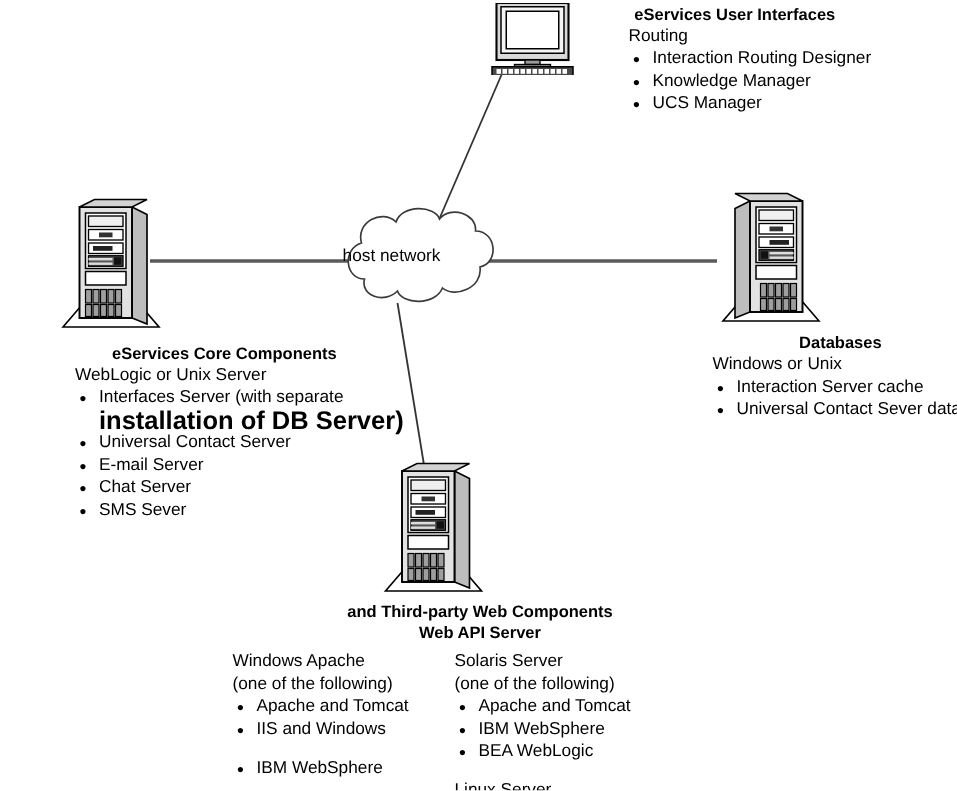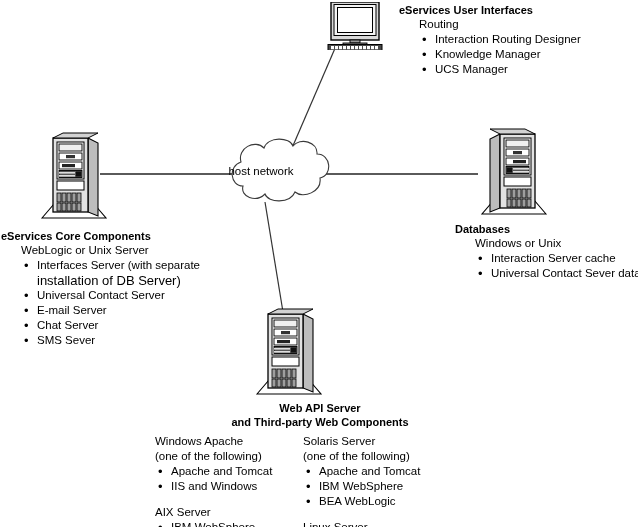--- a/index.html
+++ b/index.html
@@ -30,20 +30,21 @@
     position: absolute;
   }
   .txtblock {
     position: absolute;
   }
   .blk-title {
     font-size: 11px;
     font-weight: bold;
     line-height: 14px;
     white-space: nowrap;
+    text-align: center;
   }
   .blk-title.center {
     text-align: center;
   }
   .blk-sub {
     font-size: 11.5px;
     line-height: 15px;
     white-space: nowrap;
   }
   .blk-list {
@@ -74,22 +75,23 @@
   }
   .indent-2 {
     padding-left: 22px;
   }
   .gap {
     height: 11px;
   }
   .wrapcont {
     white-space: nowrap;
     display: block;
-    font-size: 13px;
+    font-size: 17px;
     line-height: 15px;
+    font-weight: bold;
   }
   .cols {
     display: flex;
     gap: 0px;
   }
   .col-a { width: 148px; }
   .col-b { width: 160px; }
   .cloud-label {
     position: absolute;
     width: 100%;
@@ -208,21 +210,21 @@
         <rect x="41" y="61" width="4" height="9"></rect>
         <rect x="21" y="71" width="4" height="8"></rect>
         <rect x="26" y="71" width="4" height="8"></rect>
         <rect x="31" y="71" width="4" height="8"></rect>
         <rect x="36" y="71" width="4" height="8"></rect>
         <rect x="41" y="71" width="4" height="8"></rect>
       </g>
     </svg>
   </div>
 
-  <div class="txtblock" style="left:1px; top:229px;">
+  <div class="txtblock" style="left:1px; top:229px;padding-left:29px;">
     <div class="blk-title">eServices Core Components</div>
     <div class="blk-sub indent-1">WebLogic or Unix Server</div>
     <ul class="blk-list indent-2">
       <li>
         <span class="bullet">•</span>
         <span class="cont">Interfaces Server (with separate</span>
         <span class="wrapcont">installation of DB Server)</span>
       </li>
       <li>
         <span class="bullet">•</span>
@@ -316,43 +318,42 @@
         <rect x="21" y="71" width="4" height="8"></rect>
         <rect x="26" y="71" width="4" height="8"></rect>
         <rect x="31" y="71" width="4" height="8"></rect>
         <rect x="36" y="71" width="4" height="8"></rect>
         <rect x="41" y="71" width="4" height="8"></rect>
       </g>
     </svg>
   </div>
 
   <div class="txtblock" style="left:155px; top:401px; width:330px;">
+    <div class="blk-title center">and Third-party Web Components</div>
     <div class="blk-title center">Web API Server</div>
-    <div class="blk-title center">and Third-party Web Components</div>
 
     <div class="cols" style="margin-top:5px;">
 
       <div class="col-a">
         <div>
           <div class="blk-sub">Windows Apache</div>
           <div class="blk-sub">(one of the following)</div>
           <ul class="blk-list" style="padding-left:2px;">
             <li>
               <span class="bullet">•</span>
               <span class="cont">Apache and Tomcat</span>
             </li>
             <li>
               <span class="bullet">•</span>
               <span class="cont">IIS and Windows</span>
             </li>
           </ul>
         </div>
         <div class="gap"></div>
         <div>
-          <div class="blk-sub">AIX Server</div>
           <ul class="blk-list" style="padding-left:2px;">
             <li>
               <span class="bullet">•</span>
               <span class="cont">IBM WebSphere</span>
             </li>
           </ul>
         </div>
       </div>
 
       <div class="col-b">

